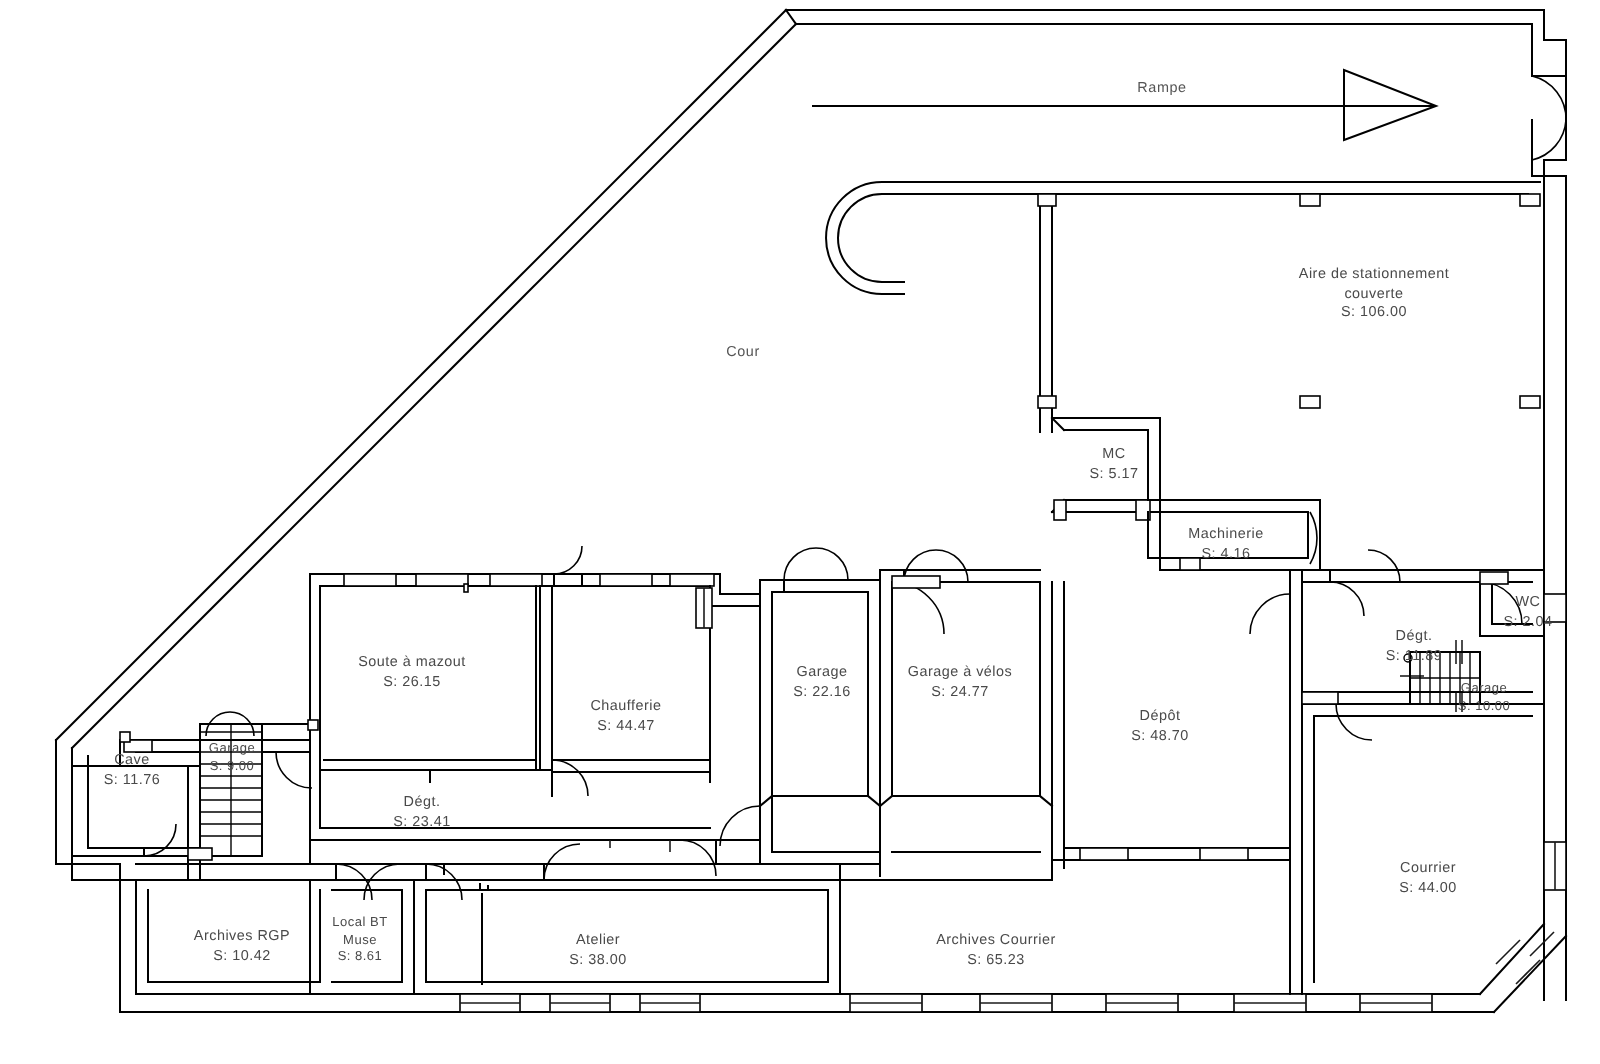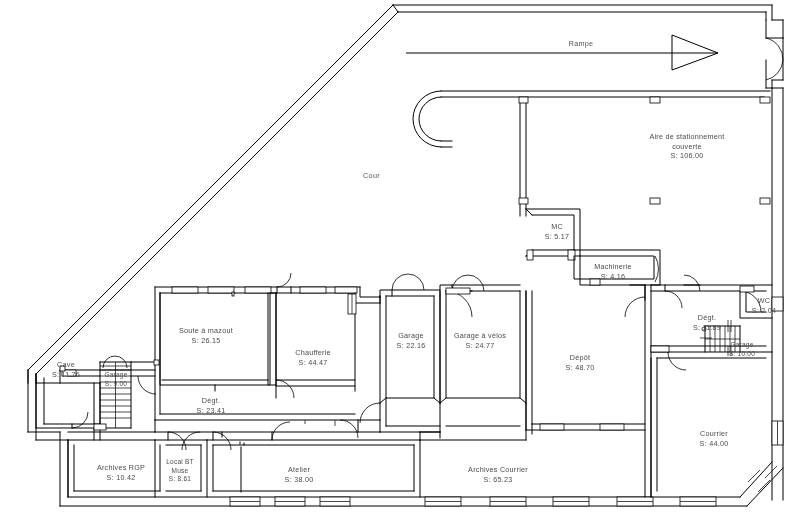--- a/index.html
+++ b/index.html
@@ -457,21 +457,21 @@
       <rect class="opening" x="154" y="360" width="5" height="5"></rect>
       <rect class="opening" x="60" y="366" width="5" height="5"></rect>
     </g>
 
     <g></g>
   </svg>
 
   <div class="zone-label" style="left:362px; top:171px;padding-left:19px;">Cour</div>
   <div class="zone-label" style="left:571px; top:39px;padding-left:20px;">Rampe</div>
 
-  <div class="room-label" style="left:66px; top:360px;">
+  <div class="room-label" style="left:66px; top:375px;">
     <span>Cave</span>
     <span class="area-value">S:  11.76</span>
   </div>
 
   <div class="room-label tiny" style="left:116px; top:371px;">
     <span>Garage</span>
     <span class="area-value">S:  9.00</span>
   </div>
 
   <div class="room-label" style="left:206px; top:326px;">

